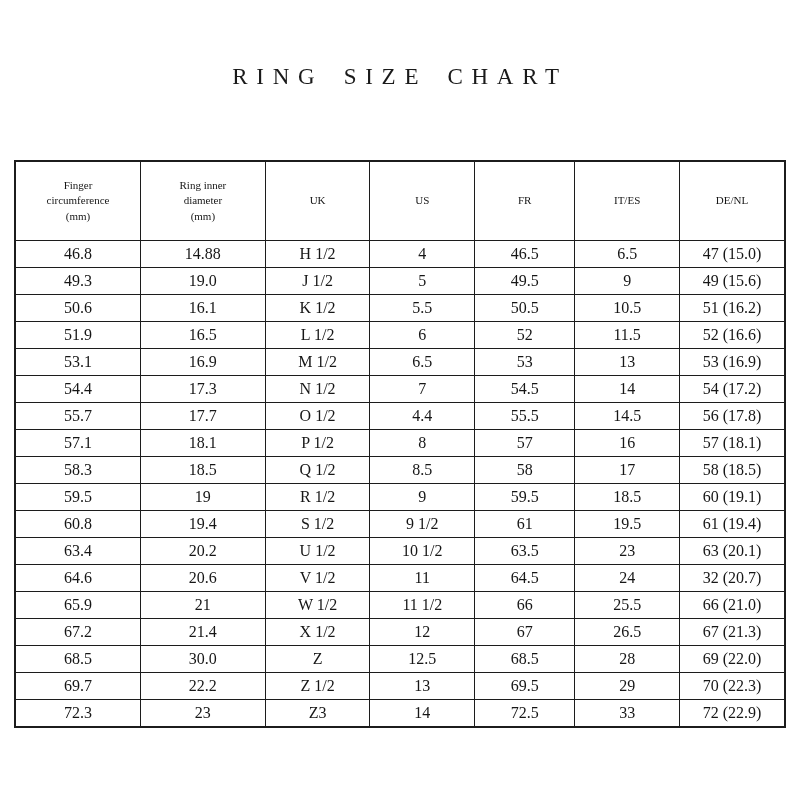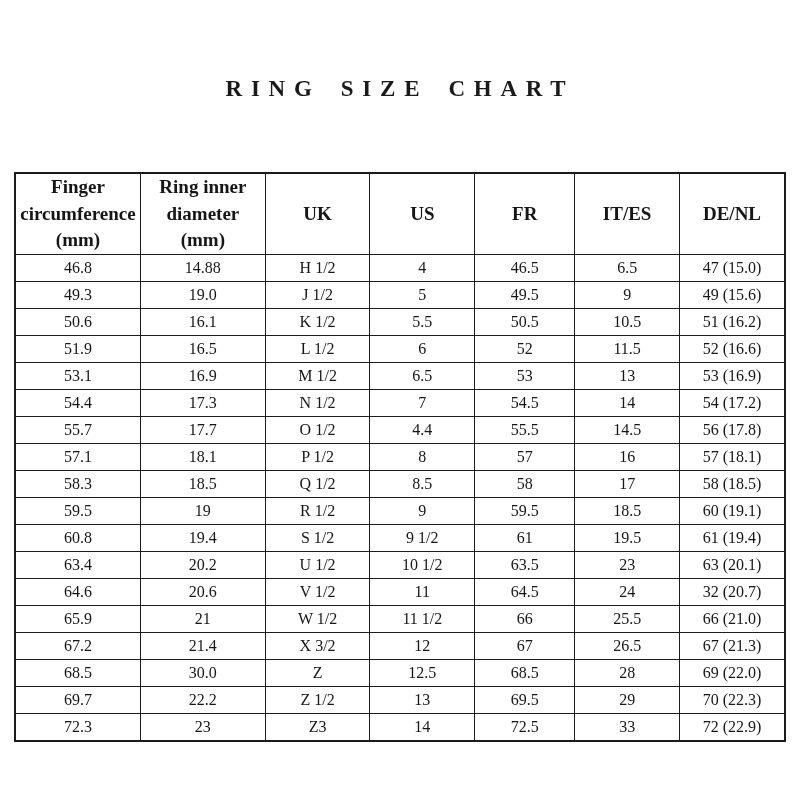--- a/index.html
+++ b/index.html
@@ -13,25 +13,25 @@
     color: #161616;
     font-family: "Liberation Serif", serif;
     -webkit-font-smoothing: antialiased;
   }
   .page {
     width: 800px;
     height: 800px;
     box-sizing: border-box;
   }
   .title {
-    margin: 16px;
+    margin: 4px;
     padding-top: 60px;
     text-align: center;
     font-size: 23px;
-    font-weight: 700;
+    font-weight: 400;
     letter-spacing: 0.38em;
     word-spacing: 0.25em;
     color: #1a1a1a;
   }
   table.chart {
     width: 772px;
     margin: 70px auto 0 auto;
     border-collapse: collapse;
     table-layout: fixed;
     border: 2px solid #1c1c1c;
@@ -39,22 +39,22 @@
   table.chart th,
   table.chart td {
     border: 1px solid #1c1c1c;
     text-align: center;
     vertical-align: middle;
     padding: 0;
     overflow: hidden;
   }
   table.chart thead th {
     height: 78px;
-    font-weight: 700;
-    font-size: 19px;
+    font-weight: 400;
+    font-size: 11px;
     line-height: 1.4;
     white-space: pre-line;
   }
   table.chart tbody td {
     height: 26px;
     font-size: 16px;
     line-height: 1.1;
   }
   col.c-circ  { width: 16.3%; }
   col.c-diam  { width: 16.2%; }
@@ -219,21 +219,21 @@
           <td>21</td>
           <td>W 1/2</td>
           <td>11 1/2</td>
           <td>66</td>
           <td>25.5</td>
           <td>66 (21.0)</td>
         </tr>
         <tr>
           <td>67.2</td>
           <td>21.4</td>
-          <td>X 3/2</td>
+          <td>X 1/2</td>
           <td>12</td>
           <td>67</td>
           <td>26.5</td>
           <td>67 (21.3)</td>
         </tr>
         <tr>
           <td>68.5</td>
           <td>30.0</td>
           <td>Z</td>
           <td>12.5</td>

